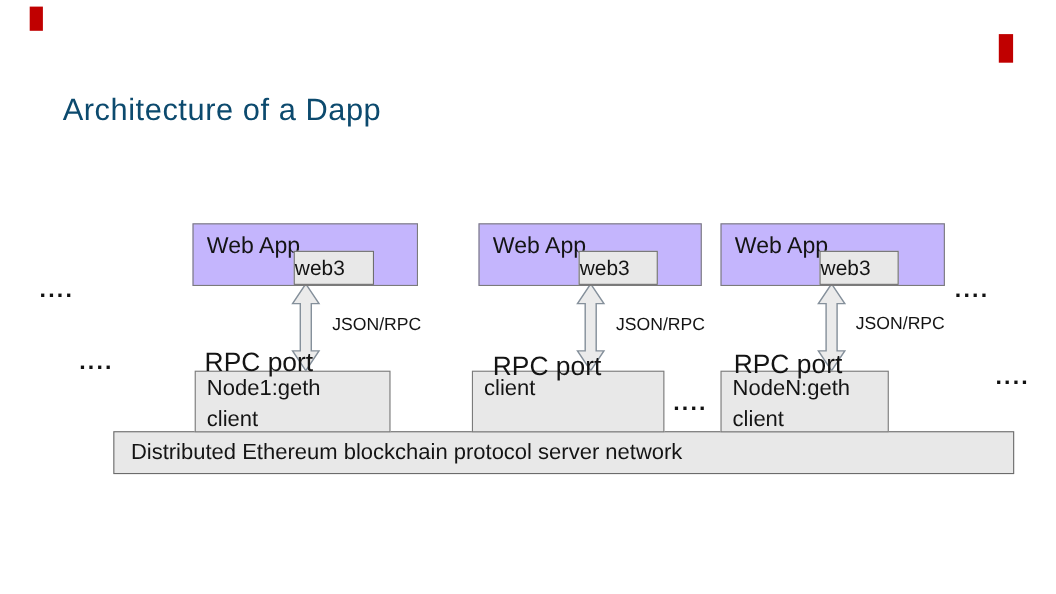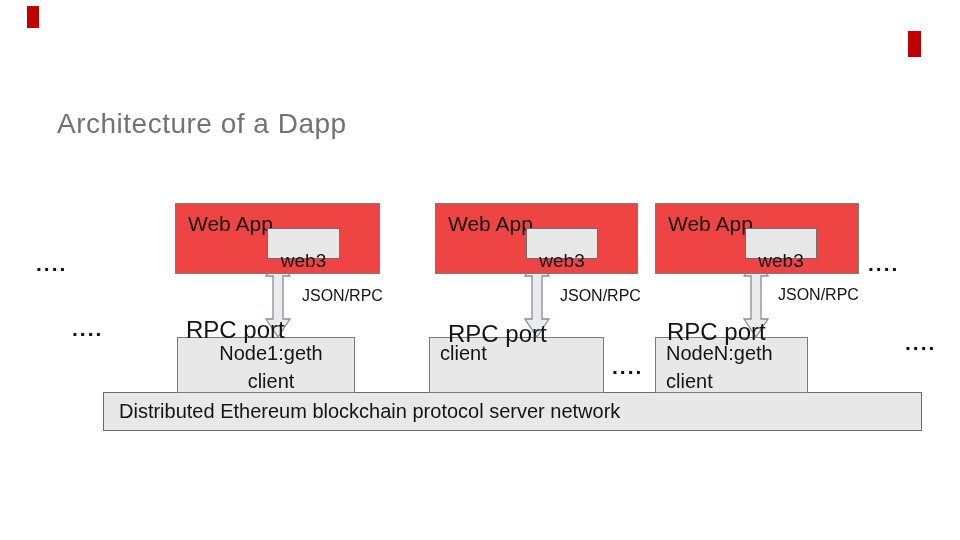--- a/index.html
+++ b/index.html
@@ -1,42 +1,42 @@
 <!DOCTYPE html>
 <html><head>
 <meta charset="utf-8">
 <style>
   html,body{margin:0;padding:0;background:#ffffff;}
   .stage{
     position:relative;width:960px;height:540px;background:#ffffff;overflow:hidden;
     font-family:"Liberation Sans",sans-serif;color:#141414;
   }
   .title{
-    position:absolute;left:57px;top:108px;font-size:28px;line-height:1.15;
-    color:#737373;letter-spacing:0.5px;white-space:nowrap;
+    position:absolute;left:57px;top:84px;font-size:28px;line-height:1.15;
+    color:#0c4a6e;letter-spacing:0.5px;white-space:nowrap;
   }
   .red-mark{position:absolute;background:#c00000;}
   #redmark-left{left:27px;top:6px;width:12px;height:22px;}
   #redmark-right{left:908px;top:31px;width:13px;height:26px;}
 
   .appbox{
-    position:absolute;top:203px;height:71px;box-sizing:border-box;
-    background:#ef4444;border:1.5px solid #7b7b7b;z-index:2;
+    position:absolute;top:203px;height:57px;box-sizing:border-box;
+    background:#c4b5fd;border:1.5px solid #7b7b7b;z-index:2;
   }
   #app1{left:175px;width:205px;}
   #app2{left:435px;width:203px;}
   #app3{left:655px;width:204px;}
   .appbox .applabel{
     position:absolute;left:12px;top:8px;font-size:21px;white-space:nowrap;
     overflow:hidden;width:100%;
   }
   .web3box{
     position:absolute;top:228px;height:31px;box-sizing:border-box;
     background:#e8e8e8;border:1.5px solid #6e6e6e;z-index:3;
-    text-align:center;font-size:19px;padding-top:21px;
+    font-size:19px;padding-top:5px;
   }
   #web3-1{left:267px;width:73px;}
   #web3-2{left:526px;width:72px;}
   #web3-3{left:745px;width:72px;}
 
   .arrow{position:absolute;top:257px;width:34px;height:81px;z-index:1;}
   #arrow1{left:261px;}
   #arrow2{left:520px;}
   #arrow3{left:739px;}
 
@@ -48,21 +48,21 @@
   .rpcport{position:absolute;font-size:24px;white-space:nowrap;z-index:4;}
   #rpcport1{left:186px;top:316px;}
   #rpcport2{left:448px;top:320px;}
   #rpcport3{left:667px;top:318px;}
 
   .nodebox{
     position:absolute;top:337px;height:56px;box-sizing:border-box;
     background:#e8e8e8;border:1.5px solid #7b7b7b;z-index:3;
     font-size:20px;line-height:28px;padding:1px 0 0 10px;
   }
-  #node1{left:177px;width:178px;text-align:center;}
+  #node1{left:177px;width:178px;}
   #node2{left:429px;width:175px;}
   #node3{left:655px;width:153px;}
 
   .netbar{
     position:absolute;left:103px;top:392px;width:819px;height:39px;box-sizing:border-box;
     background:#e8e8e8;border:1.5px solid #6b6b6b;z-index:2;
     font-size:20px;padding:7px 0 0 15px;white-space:nowrap;
   }
   .dots{
     position:absolute;font-size:21px;font-weight:bold;letter-spacing:2px;

